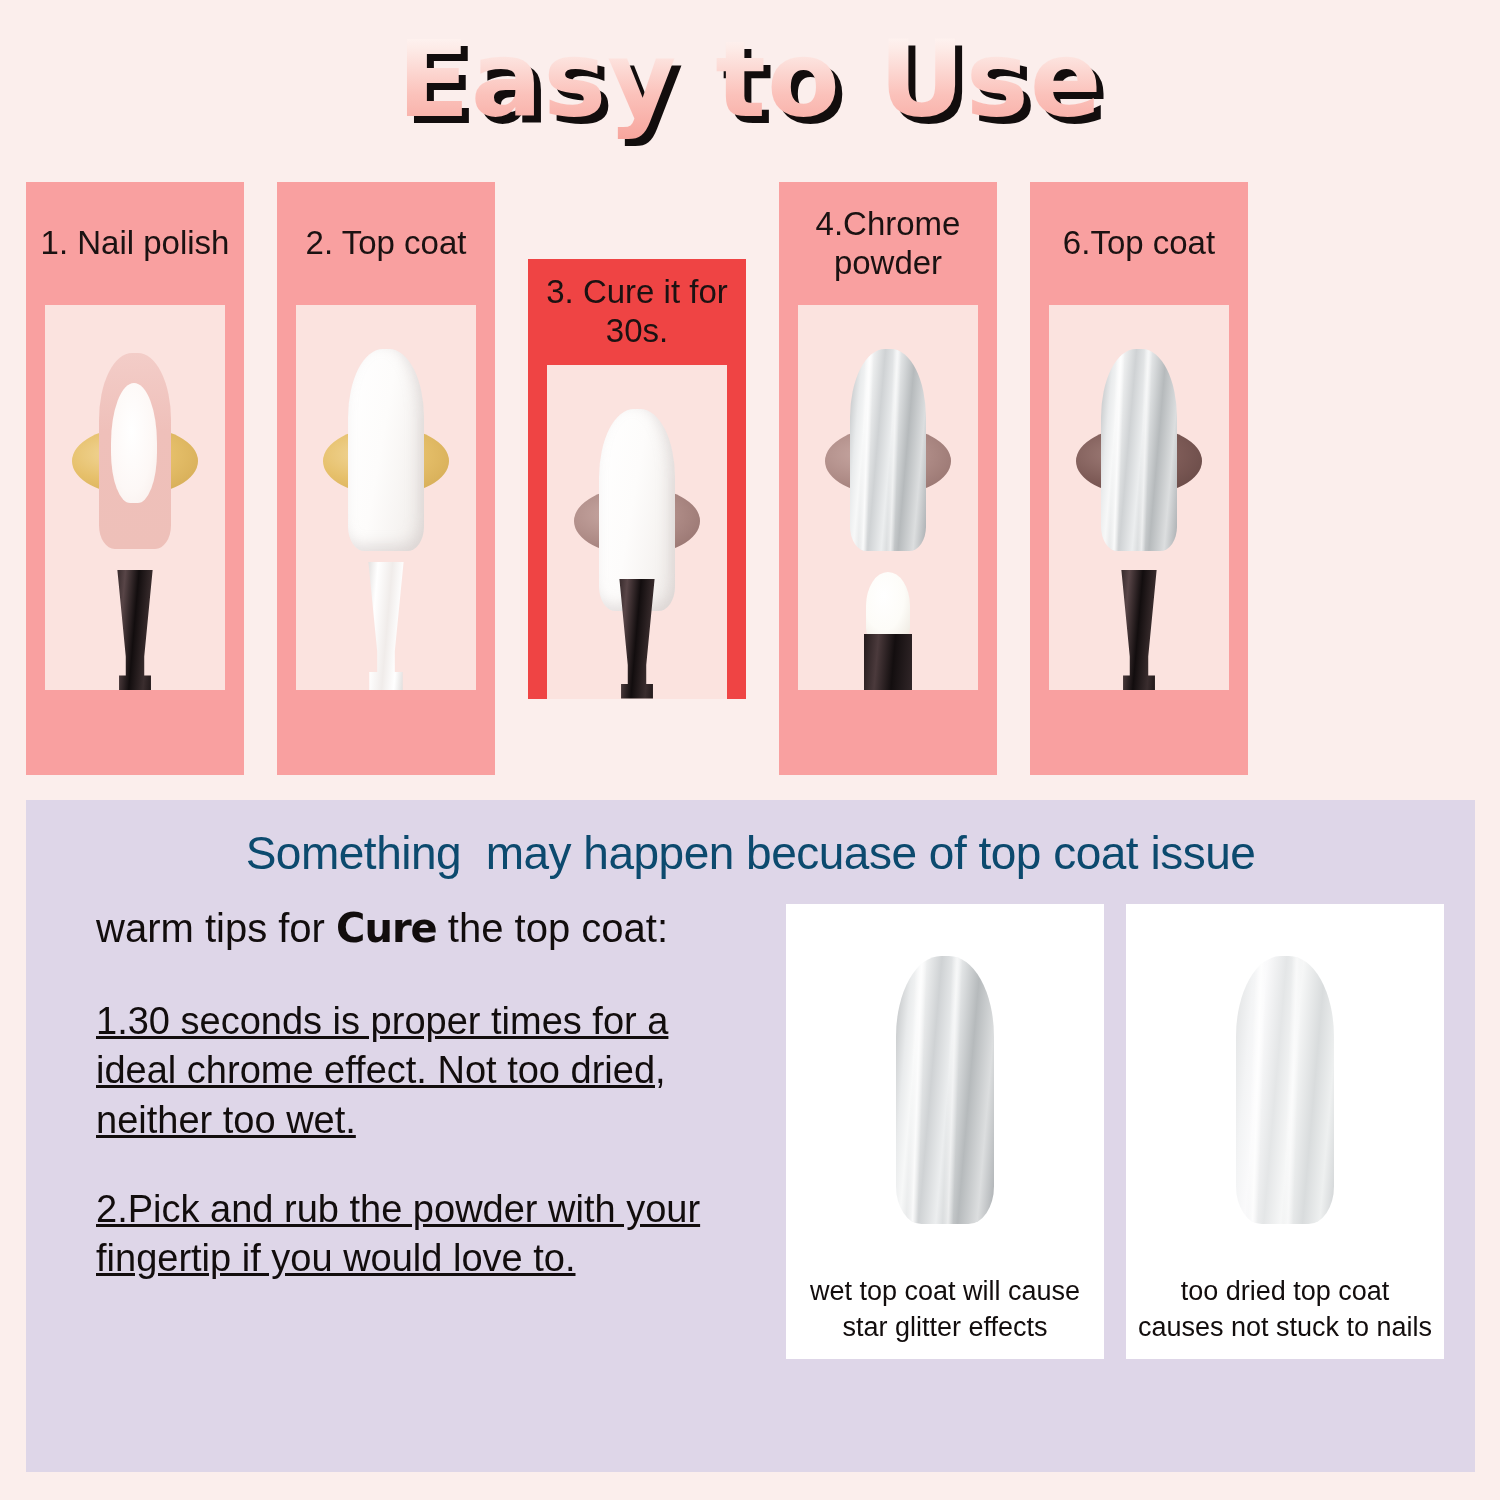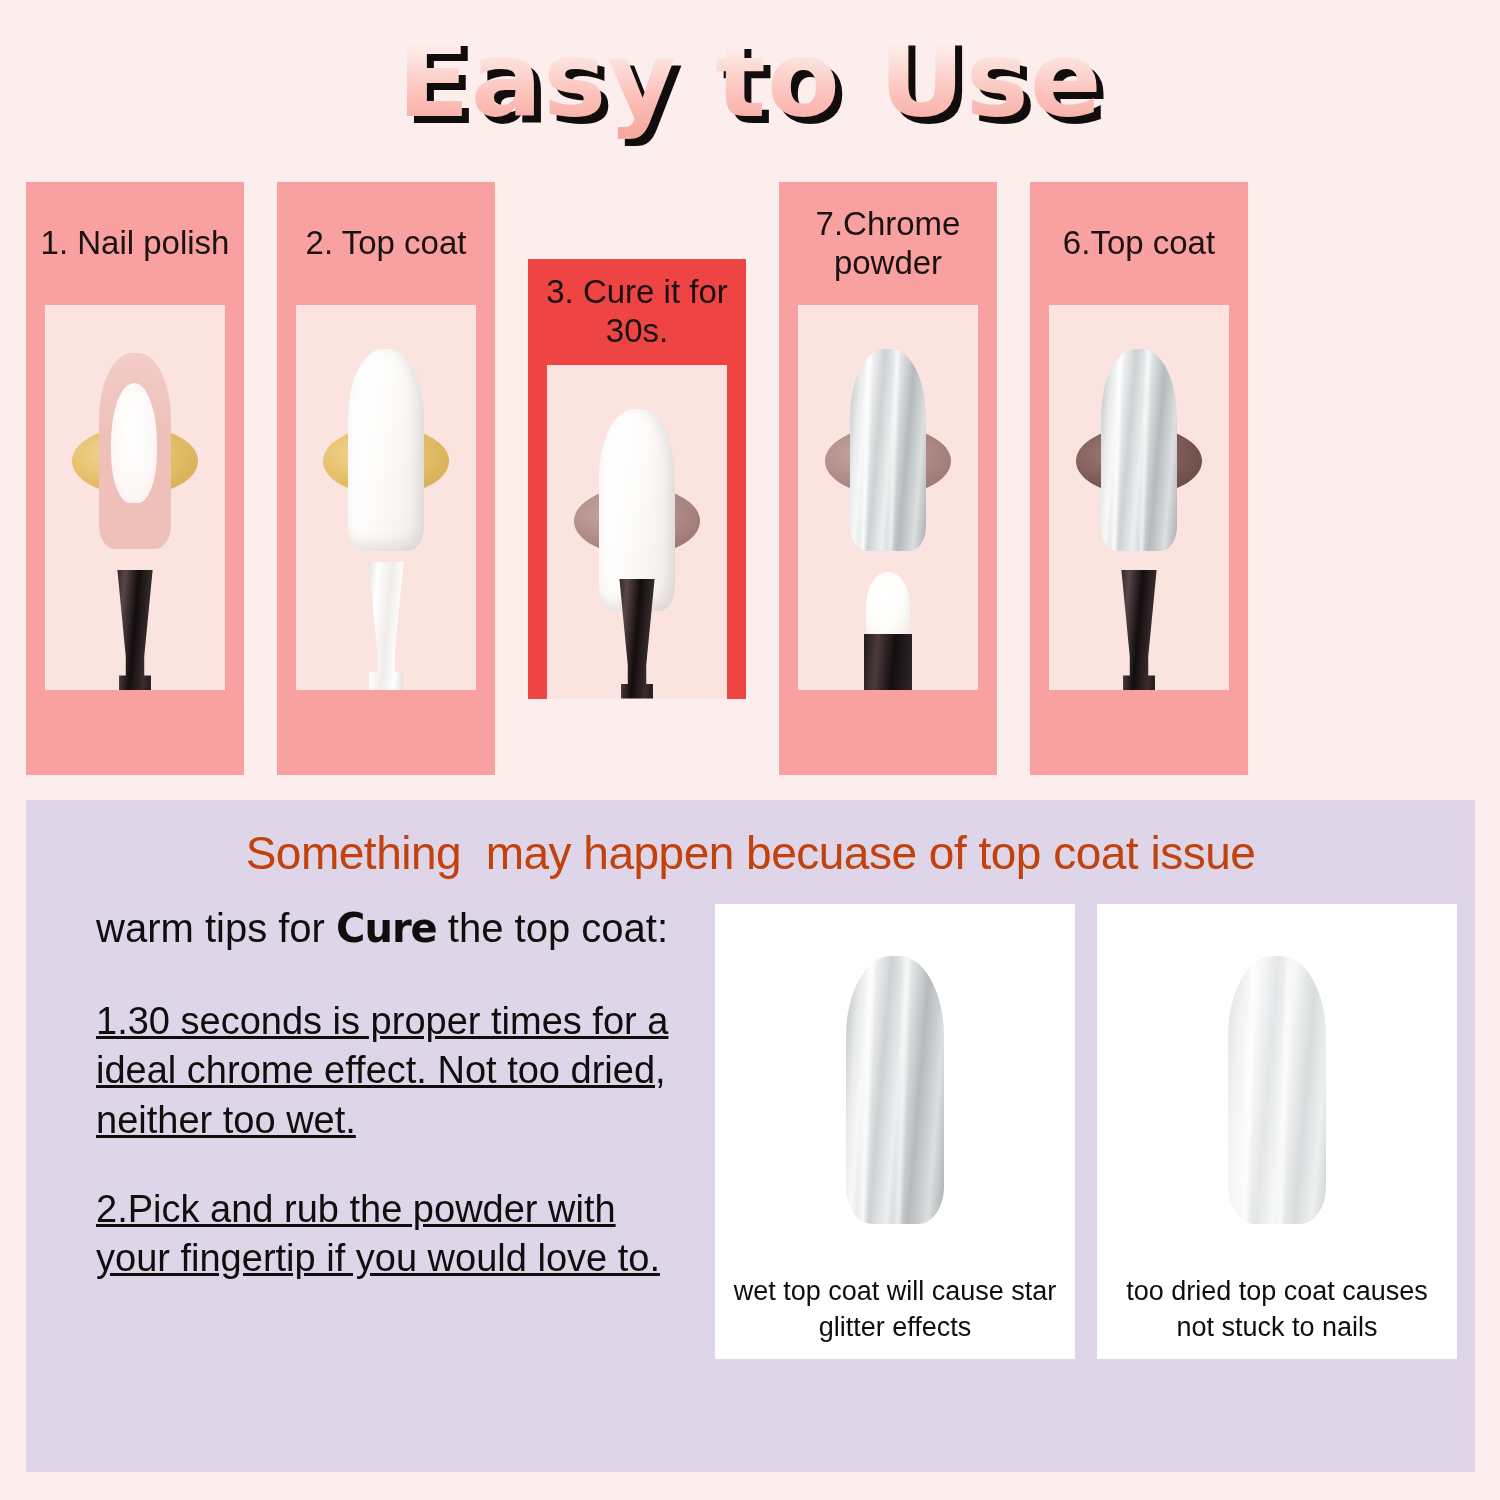--- a/index.html
+++ b/index.html
@@ -194,21 +194,21 @@
     position:absolute;
     left:26px; top:800px;
     width:1449px; height:672px;
     background:#ded6e8;
     box-sizing:border-box;
   }
   .bottom-title{
     margin:26px 0 0 0;
     text-align:center;
     font-size:46px;
-    color:#c2410c;
+    color:#0c4a6e;
     font-family:"Liberation Sans", sans-serif;
     letter-spacing:-0.5px;
     white-space:pre;
   }
   .bottom-grid{
     display:flex;
     margin-top:24px;
     padding:0 18px 0 70px;
     box-sizing:border-box;
     gap:30px;
@@ -234,21 +234,21 @@
     margin:0 0 40px 0;
     text-decoration:underline;
   }
 
   .cards{
     display:flex;
     gap:22px;
     padding-top:0;
   }
   .card{
-    width:360px;
+    width:318px;
     background:#ffffff;
     display:flex;
     flex-direction:column;
     align-items:center;
     padding:0 0 14px 0;
     box-sizing:border-box;
   }
   .card .pic{
     width:100%;
     height:366px;
@@ -302,21 +302,21 @@
     <div class="step-head">3. Cure it
 for 30s.</div>
     <div class="step-body">
       <div class="finger mauve"></div>
       <div class="nail nail-white"></div>
       <div class="tool brush-black"></div>
     </div>
   </div>
 
   <div class="step">
-    <div class="step-head">7.Chrome
+    <div class="step-head">4.Chrome
 powder</div>
     <div class="step-body">
       <div class="finger mauve"></div>
       <div class="nail nail-chrome"></div>
       <div class="tool applicator">
         <div class="sponge"></div>
         <div class="stick"></div>
       </div>
     </div>
   </div>

